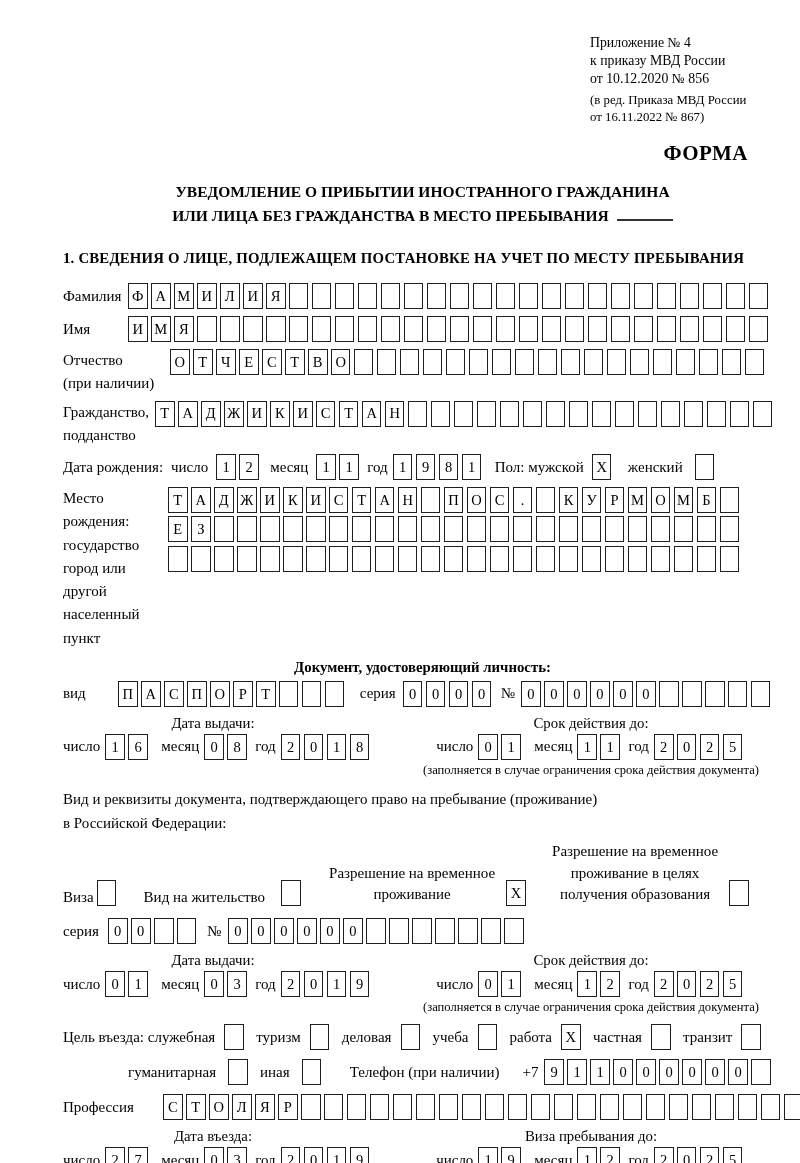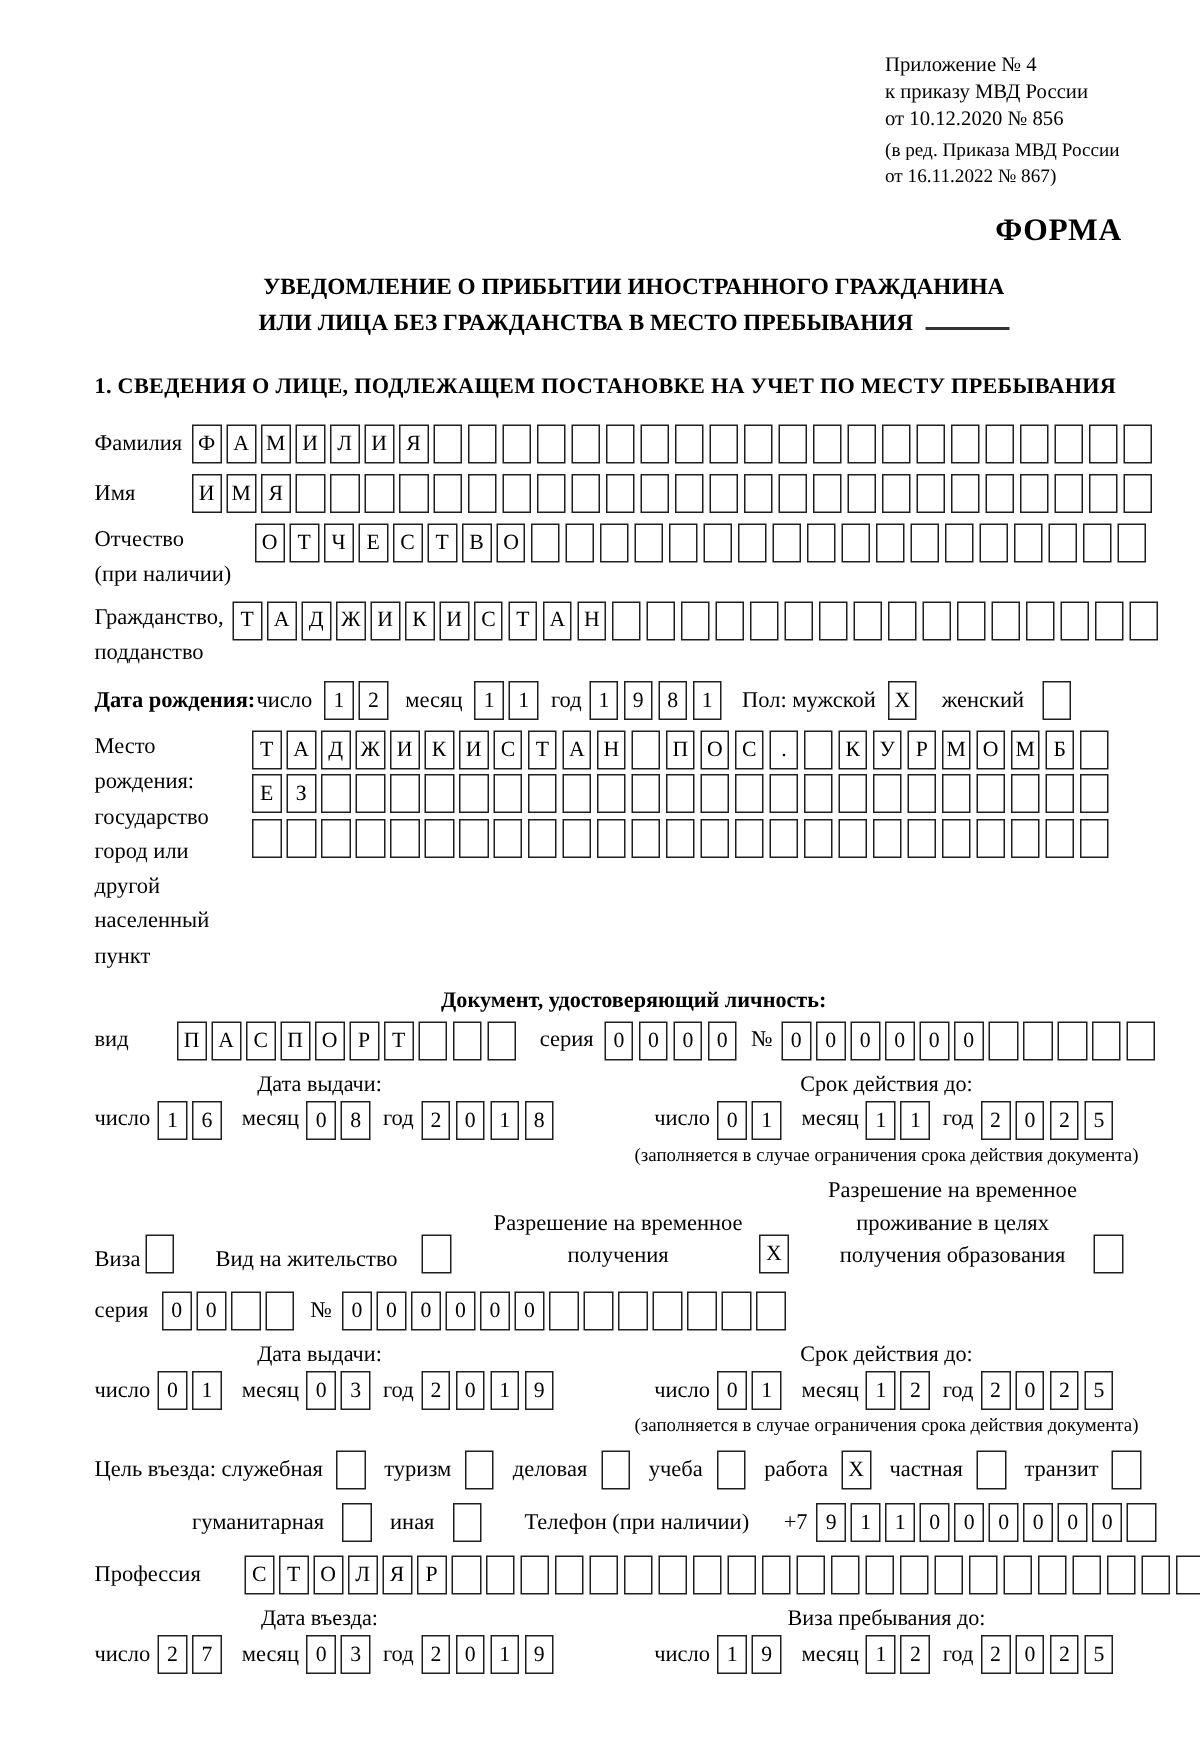--- a/index.html
+++ b/index.html
@@ -219,21 +219,21 @@
         <span class="cell"></span>
         <span class="cell"></span>
         <span class="cell"></span>
         <span class="cell"></span>
         <span class="cell"></span>
         <span class="cell"></span>
       </span>
   </div>
 
   <div class="frow">
-    <span class="lbl" style="width:108px;font-weight:bold;">Дата рождения:</span>
+    <span class="lbl" style="width:108px;">Дата рождения:</span>
     <span class="lbl" style="margin-right:8px;">число</span>
     <span class="cells">
         <span class="cell">1</span>
         <span class="cell">2</span>
       </span>
     <span class="lbl" style="margin:0 8px;">месяц</span>
     <span class="cells">
         <span class="cell">1</span>
         <span class="cell">1</span>
       </span>
@@ -426,33 +426,37 @@
             <span class="cell">2</span>
             <span class="cell">0</span>
             <span class="cell">2</span>
             <span class="cell">5</span>
           </span>
       </div>
       <div class="datenote">(заполняется в случае ограничения срока действия документа)</div>
     </div>
   </div>
 
+  <div class="para">
+    <div>Вид и реквизиты документа, подтверждающего право на пребывание (проживание)</div>
+    <div>в Российской Федерации:</div>
+  </div>
 
   <div class="cbrow">
     <span class="lbl">Виза</span>
     <span class="cells cb" style="margin-left:3px;">
         <span class="cell"></span>
       </span>
     <span class="lbl" style="margin-left:24px;">Вид на жительство</span>
     <span class="cells cb" style="margin-left:16px;">
         <span class="cell"></span>
       </span>
     <span class="cbl" style="margin-left:22px; width:172px;">
       <span style="display:block;">Разрешение на временное</span>
-      <span style="display:block;">получения</span>
+      <span style="display:block;">проживание</span>
     </span>
     <span class="cells cb">
         <span class="cell">X</span>
       </span>
     <span class="cbl" style="margin-left:20px; width:172px;">
       <span style="display:block;">Разрешение на временное</span>
       <span style="display:block;">проживание в целях</span>
       <span style="display:block;">получения образования</span>
     </span>
     <span class="cells cb">

